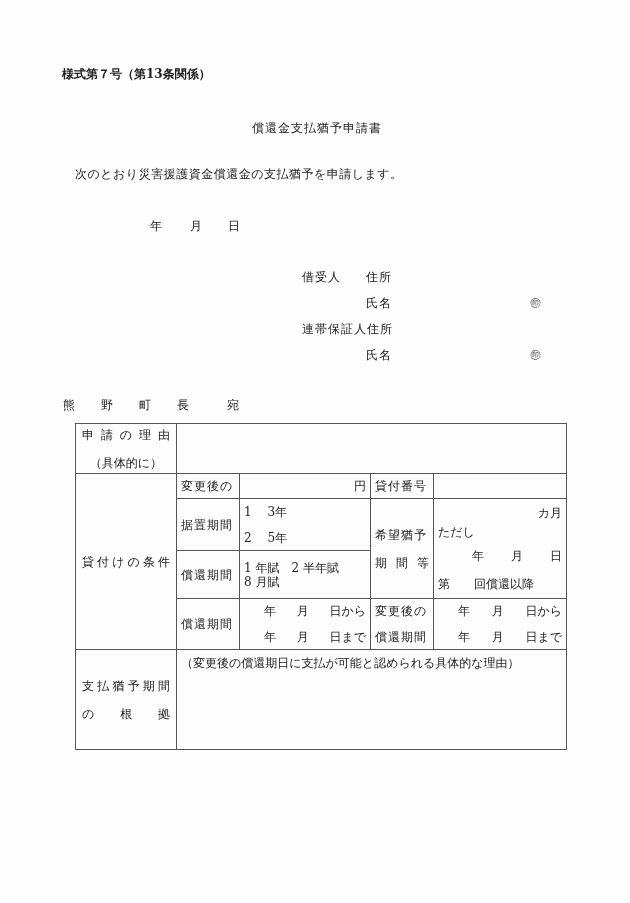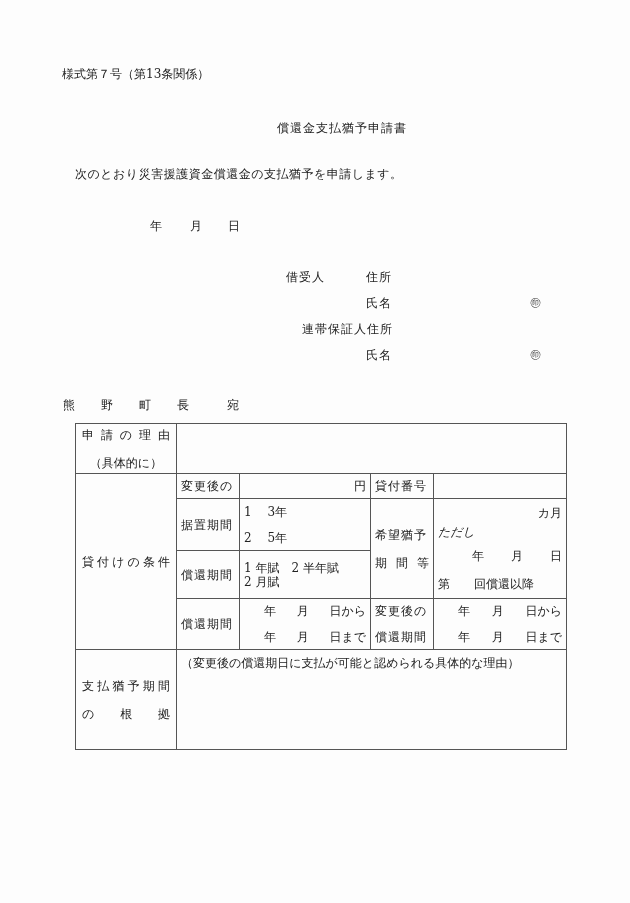--- a/index.html
+++ b/index.html
@@ -9,32 +9,32 @@
     .sp { letter-spacing:1px; }
     table.form { position:absolute; left:75px; top:423px; width:491px; border-collapse:collapse; table-layout:fixed; }
     table.form td { border:1px solid #555; padding:0 4px; vertical-align:middle; font-size:12px; line-height:14px; white-space:nowrap; }
     .lbl-spread { display:flex; justify-content:space-between; }
     .ctr { text-align:center; }
     .right { text-align:right; }
   </style>
 </head>
 <body>
 
-<div class="abs" style="left:62px;top:67px;">様式第７号（第13条関係）</div>
-<div class="abs sp" style="left:252px;top:121px;margin-left:25px;">償還金支払猶予申請書</div>
+<div class="abs" style="left:62px;top:67px;font-weight:bold;">様式第７号（第13条関係）</div>
+<div class="abs sp" style="left:252px;top:121px;">償還金支払猶予申請書</div>
 <div class="abs" style="left:75px;top:167px;letter-spacing:0.5px;">次のとおり災害援護資金償還金の支払猶予を申請します。</div>
 
 <div>
   <span class="abs" style="left:150px;top:219px;">年</span>
   <span class="abs" style="left:190px;top:219px;">月</span>
   <span class="abs" style="left:228px;top:219px;">日</span>
 </div>
 
 <div>
-  <span class="abs sp" style="left:286px;top:270px;">借受人</span>
+  <span class="abs sp" style="left:302px;top:270px;">借受人</span>
   <span class="abs sp" style="left:366px;top:270px;text-align:right;">住所</span>
   <span class="abs sp" style="left:366px;top:296px;">氏名</span>
   <span class="abs" style="left:530px;top:296px;font-size:11px;">㊞</span>
   <span class="abs sp" style="left:302px;top:322px;">連帯保証人住所</span>
   <span class="abs sp" style="left:366px;top:348px;">氏名</span>
   <span class="abs" style="left:530px;top:348px;font-size:11px;">㊞</span>
 </div>
 
 <div>
   <span class="abs" style="left:63px;top:398px;">熊</span>
@@ -91,34 +91,34 @@
     <td rowspan="2">
       <div class="sp">希望猶予</div>
       <div class="lbl-spread" style="margin-top:14px;">
             <span>期</span>
             <span>間</span>
             <span>等</span>
           </div>
     </td>
     <td rowspan="2">
       <div class="right">カ月</div>
-      <div style="margin-top:5px;font-style:italic;">ただし</div>
+      <div style="margin-top:5px;">ただし</div>
       <div class="lbl-spread" style="margin-top:10px;padding-left:34px;">
             <span>年</span>
             <span>月</span>
             <span>日</span>
           </div>
       <div style="margin-top:14px;">第　　回償還以降</div>
     </td>
   </tr>
   <tr style="height:48px;">
     <td class="sp">償還期間</td>
     <td>
       <div>1 年賦　2 半年賦</div>
-      <div>2 月賦</div>
+      <div>8 月賦</div>
     </td>
   </tr>
   <tr style="height:51px;">
     <td class="sp">償還期間</td>
     <td>
       <div class="lbl-spread" style="padding-left:20px;">
             <span>年</span>
             <span>月</span>
             <span>日から</span>
           </div>

